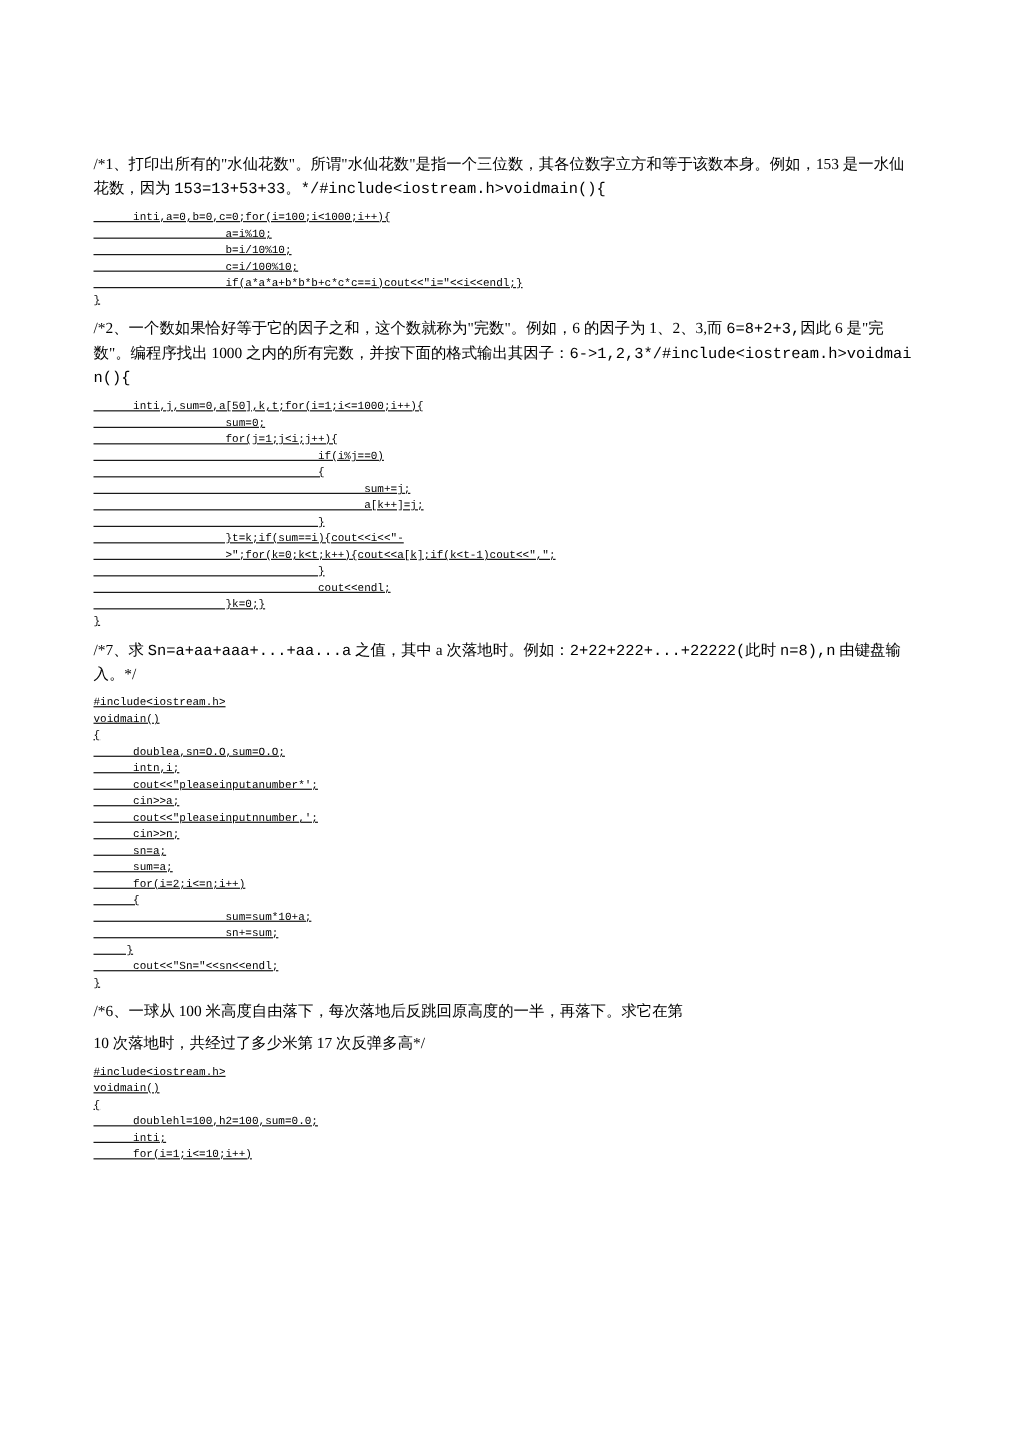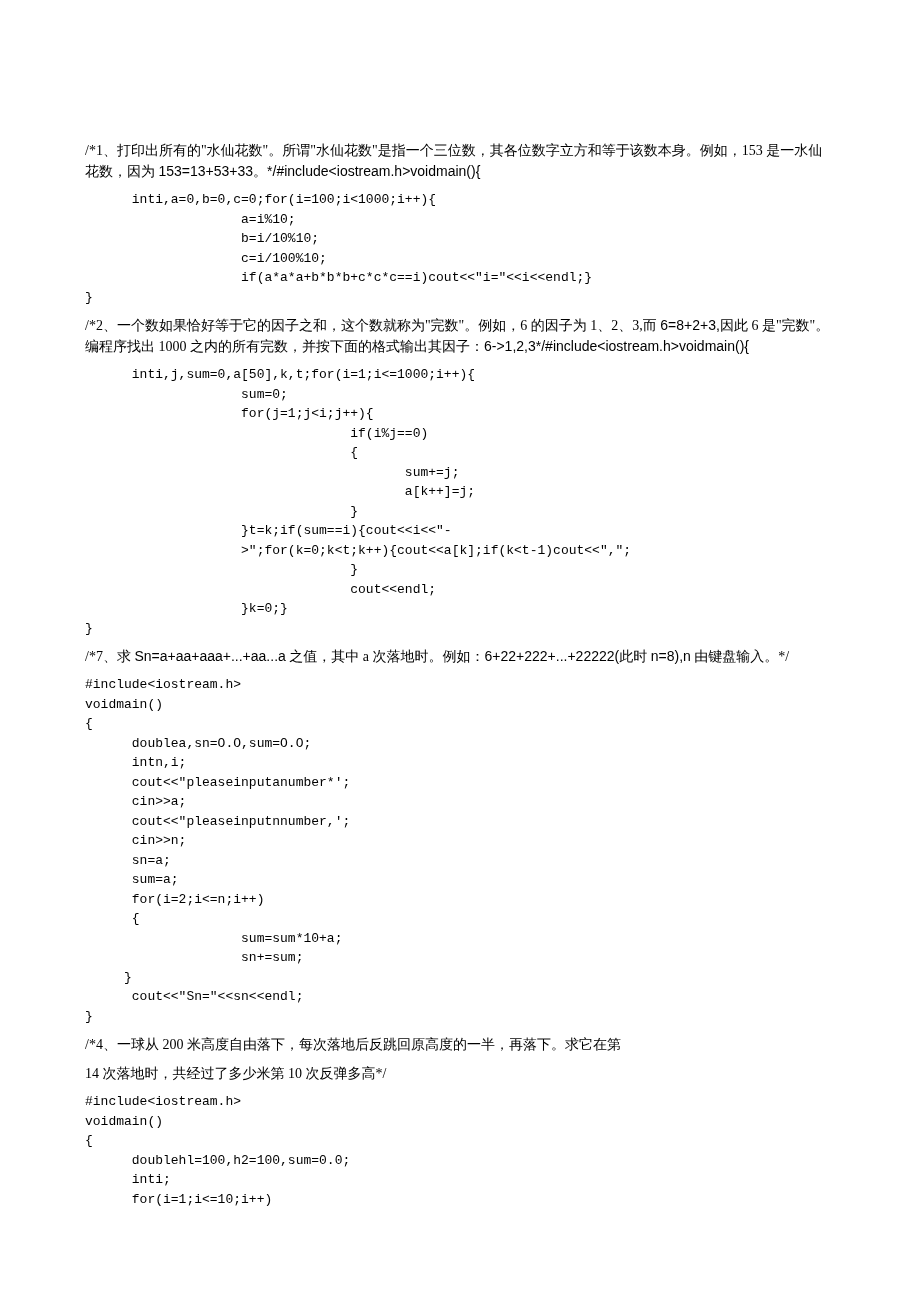--- a/index.html
+++ b/index.html
@@ -15,26 +15,27 @@
     padding: 140px 85px 60px 85px;
     line-height: 1.5;
   }
   .para {
     margin: 0 0 8px 0;
     word-break: break-all;
   }
   .code {
     font-family: "Courier New", monospace;
     white-space: pre;
-    font-size: 13px;
+    font-size: 10px;
     line-height: 1.5;
     margin: 0 0 8px 0;
+    text-decoration: underline;
   }
   .mono-inline {
-    font-family: Liberation Sans, sans-serif;
+    font-family: Liberation Mono, monospace;
   }
 </style>
 </head>
 <body>
 
 <div class="page">
 
   <p class="para">
     <span>/*1、打印出所有的"水仙花数"。所谓"水仙花数"是指一个三位数，其各位数字立方和等于该数本身。例如，153 是一水仙花数，因为 </span><span class="mono-inline">153=13+53+33。*/#include&lt;iostream.h&gt;voidmain(){</span>
   </p>
@@ -57,21 +58,21 @@
                                          a[k++]=j;
                                   }
                     }t=k;if(sum==i){cout&lt;&lt;i&lt;&lt;"-
                     &gt;";for(k=0;k&lt;t;k++){cout&lt;&lt;a[k];if(k&lt;t-1)cout&lt;&lt;",";
                                   }
                                   cout&lt;&lt;endl;
                     }k=0;}
 }</div>
 
   <p class="para">
-    <span>/*7、求 </span><span class="mono-inline">Sn=a+aa+aaa+...+aa...a</span><span> 之值，其中 a 次落地时。例如：</span><span class="mono-inline">6+22+222+...+22222(</span><span>此时 </span><span class="mono-inline">n=8),n</span><span> 由键盘输入。*/</span>
+    <span>/*7、求 </span><span class="mono-inline">Sn=a+aa+aaa+...+aa...a</span><span> 之值，其中 a 次落地时。例如：</span><span class="mono-inline">2+22+222+...+22222(</span><span>此时 </span><span class="mono-inline">n=8),n</span><span> 由键盘输入。*/</span>
   </p>
   <div class="code">#include&lt;iostream.h&gt;
 voidmain()
 {
       doublea,sn=O.O,sum=O.O;
       intn,i;
       cout&lt;&lt;"pleaseinputanumber*';
       cin&gt;&gt;a;
       cout&lt;&lt;"pleaseinputnnumber,';
       cin&gt;&gt;n;
@@ -79,24 +80,24 @@
       sum=a;
       for(i=2;i&lt;=n;i++)
       {
                     sum=sum*10+a;
                     sn+=sum;
      }
       cout&lt;&lt;"Sn="&lt;&lt;sn&lt;&lt;endl;
 }</div>
 
   <p class="para">
-    <span>/*4、一球从 200 米高度自由落下，每次落地后反跳回原高度的一半，再落下。求它在第</span>
+    <span>/*6、一球从 100 米高度自由落下，每次落地后反跳回原高度的一半，再落下。求它在第</span>
   </p>
   <p class="para">
-    <span>14 次落地时，共经过了多少米第 10 次反弹多高*/</span>
+    <span>10 次落地时，共经过了多少米第 17 次反弹多高*/</span>
   </p>
   <div class="code">#include&lt;iostream.h&gt;
 voidmain()
 {
       doublehl=100,h2=100,sum=0.0;
       inti;
       for(i=1;i&lt;=10;i++)</div>
 
 </div>
 

